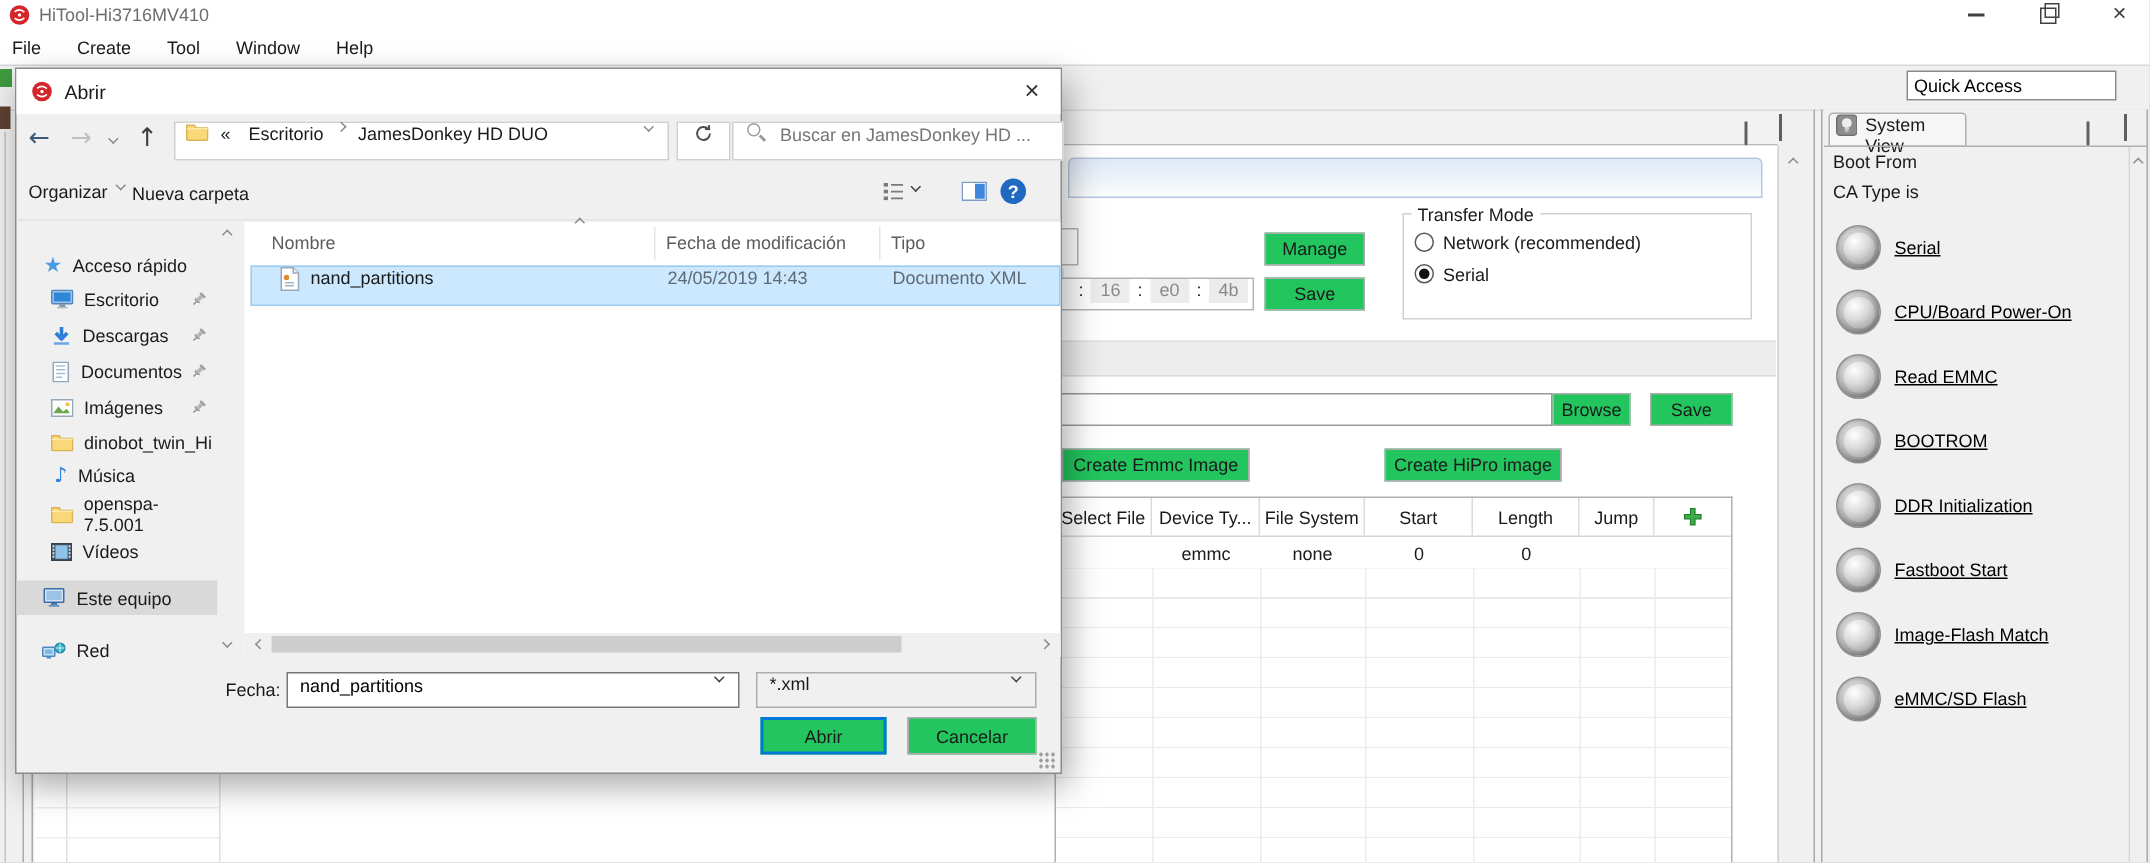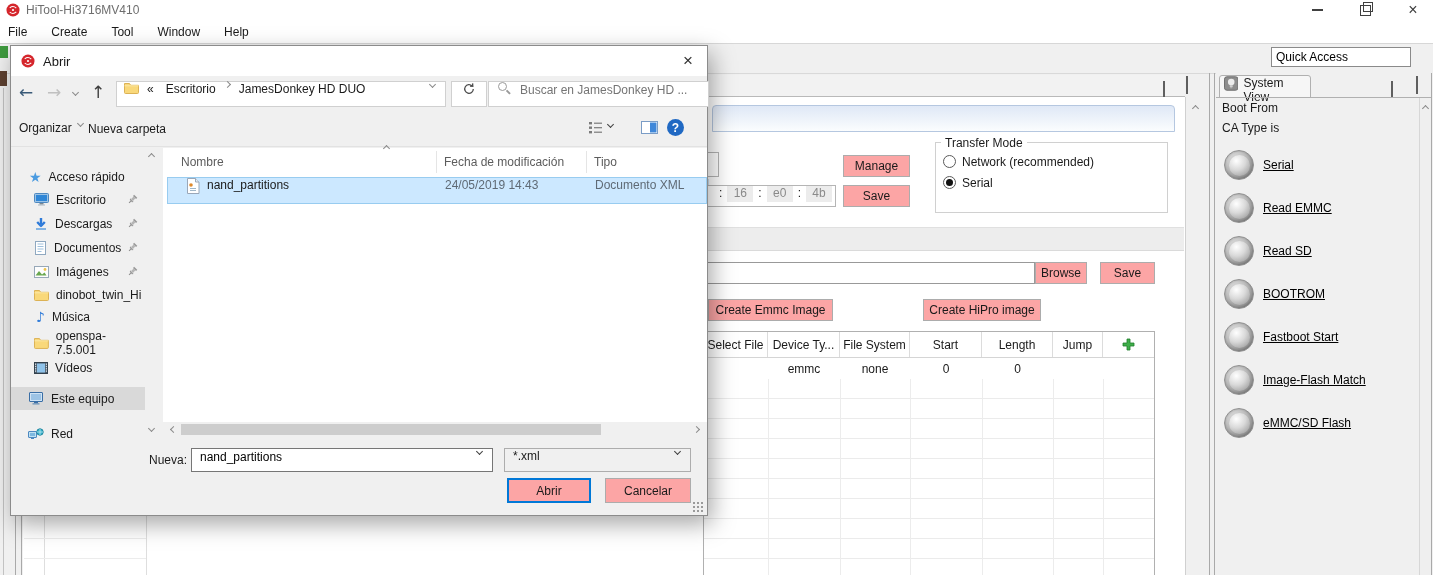--- a/index.html
+++ b/index.html
@@ -9,21 +9,21 @@
   .flex{display:flex;align-items:flex-start;}
   .uni{font-family:"DejaVu Sans",sans-serif;}
   
   .titlebar{left:0;top:0;width:1433px;height:20px;background:#fff;display:flex;align-items:center;}
   .title-text{color:#6e6e6e;margin-left:7px;}
   .wctl{position:absolute;top:0;height:20px;width:34px;display:flex;align-items:center;justify-content:center;color:#404040;}
   .menubar{left:0;top:20px;width:1433px;height:24px;background:#fff;border-bottom:1px solid #d7d7d7;display:flex;align-items:center;gap:24px;padding-left:8px;box-sizing:border-box;}
   .topstrip{left:0;top:45px;width:1433px;height:28px;background:#f0f0f0;border-bottom:1px solid #d9d9d9;}
   .vline{width:1px;background:#a9a9a9;}
   
-  .btn{background:#fca5a5;border:1px solid #acacac;display:flex;align-items:center;justify-content:center;box-sizing:border-box;}
+  .btn{background:#22c55e;border:1px solid #acacac;display:flex;align-items:center;justify-content:center;box-sizing:border-box;}
   .btn.primary{border:2px solid #0078d7;}
   .inputbox{background:#fff;border:1px solid #b5b5b5;box-sizing:border-box;}
   .chev{display:inline-block;width:6px;height:6px;border-right:1.4px solid #666;border-bottom:1.4px solid #666;}
   .chev.down{transform:rotate(45deg);}
   .chev.up{transform:rotate(-135deg);}
   .chev.left{transform:rotate(135deg);}
   .chev.right{transform:rotate(-45deg);width:4px;height:4px;border-color:#888;}
   .chev.sm{width:4px;height:4px;border-color:#8a8a8a;}
   .mag{position:relative;width:12px;height:12px;}
   .mag::before{content:"";position:absolute;left:0;top:0;width:7px;height:7px;border:1.4px solid #9a9a9a;border-radius:50%;}
@@ -207,42 +207,48 @@
     <span class="abs" style="left:6px;top:48px;">CA Type is</span>
 
     <div class="abs" style="left:8px;top:77px;width:195px;">
     <div class="sv-item">
       <span class="led">
             <span class="led-inner"></span>
           </span>
       <a class="sv-label">Serial</a>
     </div>
 
+    <div class="sv-item">
+      <span class="led">
+            <span class="led-inner"></span>
+          </span>
+      <a class="sv-label">CPU/Board Power-On</a>
+    </div>
 
     <div class="sv-item">
       <span class="led">
             <span class="led-inner"></span>
           </span>
       <a class="sv-label">Read EMMC</a>
     </div>
 
-    <div class="sv-item">
-      <span class="led">
-            <span class="led-inner"></span>
-          </span>
-      <a class="sv-label">Read SD</a>
-    </div>
 
     <div class="sv-item">
       <span class="led">
             <span class="led-inner"></span>
           </span>
       <a class="sv-label">BOOTROM</a>
     </div>
 
+    <div class="sv-item">
+      <span class="led">
+            <span class="led-inner"></span>
+          </span>
+      <a class="sv-label">DDR Initialization</a>
+    </div>
 
 
     <div class="sv-item">
       <span class="led">
             <span class="led-inner"></span>
           </span>
       <a class="sv-label">Fastboot Start</a>
     </div>
 
     <div class="sv-item">
@@ -484,21 +490,21 @@
       <span style="position:absolute;left:277px;color:#5f6a75;">24/05/2019 14:43</span>
       <span style="position:absolute;left:427px;color:#5f6a75;">Documento XML</span>
     </div>
 
     <div class="abs" style="left:152px;top:376px;width:544px;height:16px;background:#f0f0f0;">
       <span class="chev left sm" style="position:absolute;left:8px;top:5px;"></span>
       <div style="position:absolute;left:18px;top:2px;width:420px;height:11px;background:#cdcdcd;"></div>
       <span class="chev right sm" style="position:absolute;left:531px;top:5px;width:4px;height:4px;"></span>
     </div>
 
-    <span class="abs" style="left:128px;top:407px;width:48px;text-align:right;">Nueva:</span>
+    <span class="abs" style="left:128px;top:407px;width:48px;text-align:right;">Fecha:</span>
     <div class="abs inputbox flex" style="left:180px;top:402px;width:302px;height:24px;border-color:#767676;padding-left:6px;">
       <input style="border: none; outline: none; width: 265px; font: 12px &quot;Liberation Sans&quot;, sans-serif; background: transparent;" value="nand_partitions">
       <span class="chev down sm" style="position:absolute;right:10px;border-color:#3f3f3f;"></span>
     </div>
     <div class="abs flex" style="left:493px;top:402px;width:187px;height:24px;background:#f0f0f0;border:1px solid #adadad;box-sizing:border-box;padding-left:8px;">
       <span>*.xml</span>
       <span class="chev down sm" style="position:absolute;right:10px;border-color:#3f3f3f;"></span>
     </div>
     <div class="abs btn primary" style="left:496px;top:432px;width:84px;height:25px;">
         <span>Abrir</span>

